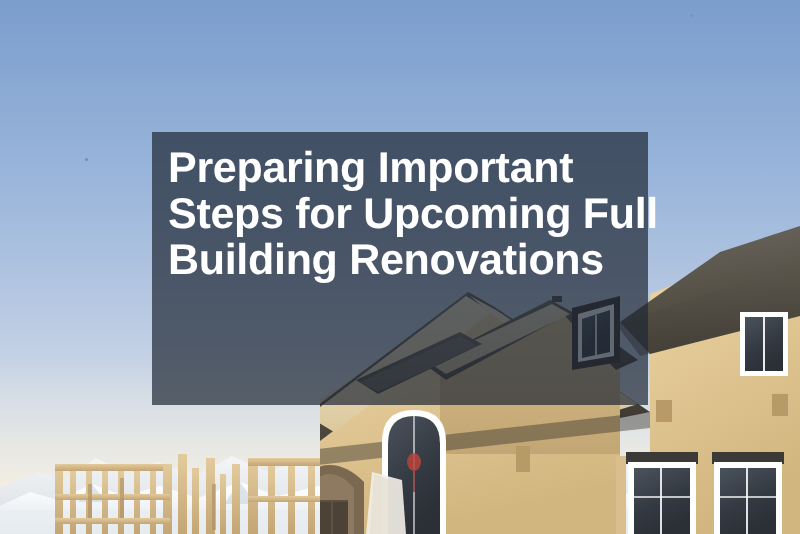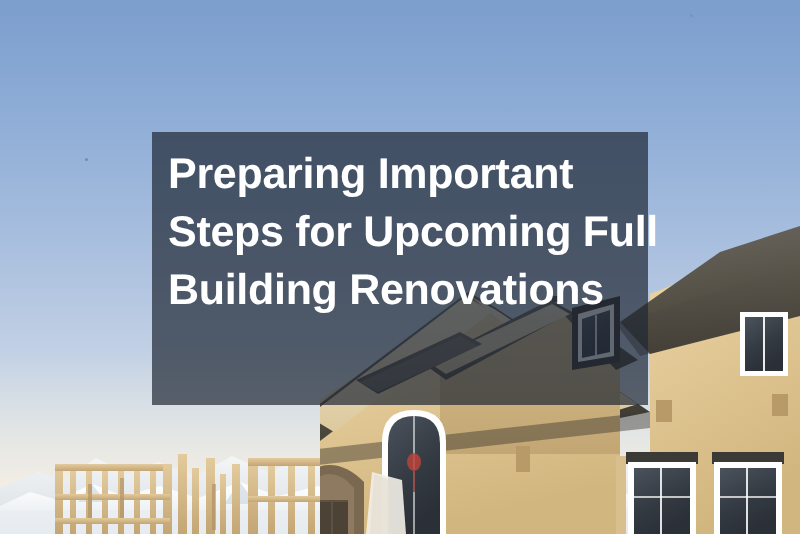--- a/index.html
+++ b/index.html
@@ -64,21 +64,21 @@
   }
   .title-text {
     position: absolute;
     left: 168px;
     top: 145px;
     width: 490px;
     margin: 0;
     color: #ffffff;
     font-family: "Liberation Sans", sans-serif;
     font-size: 43px;
-    line-height: 58px;
+    line-height: 46px;
     font-weight: 700;
     letter-spacing: -0.3px;
     white-space: pre-line;
     text-rendering: geometricPrecision;
   }
 </style>
 </head>
 <body>
 
 <div id="stage">

